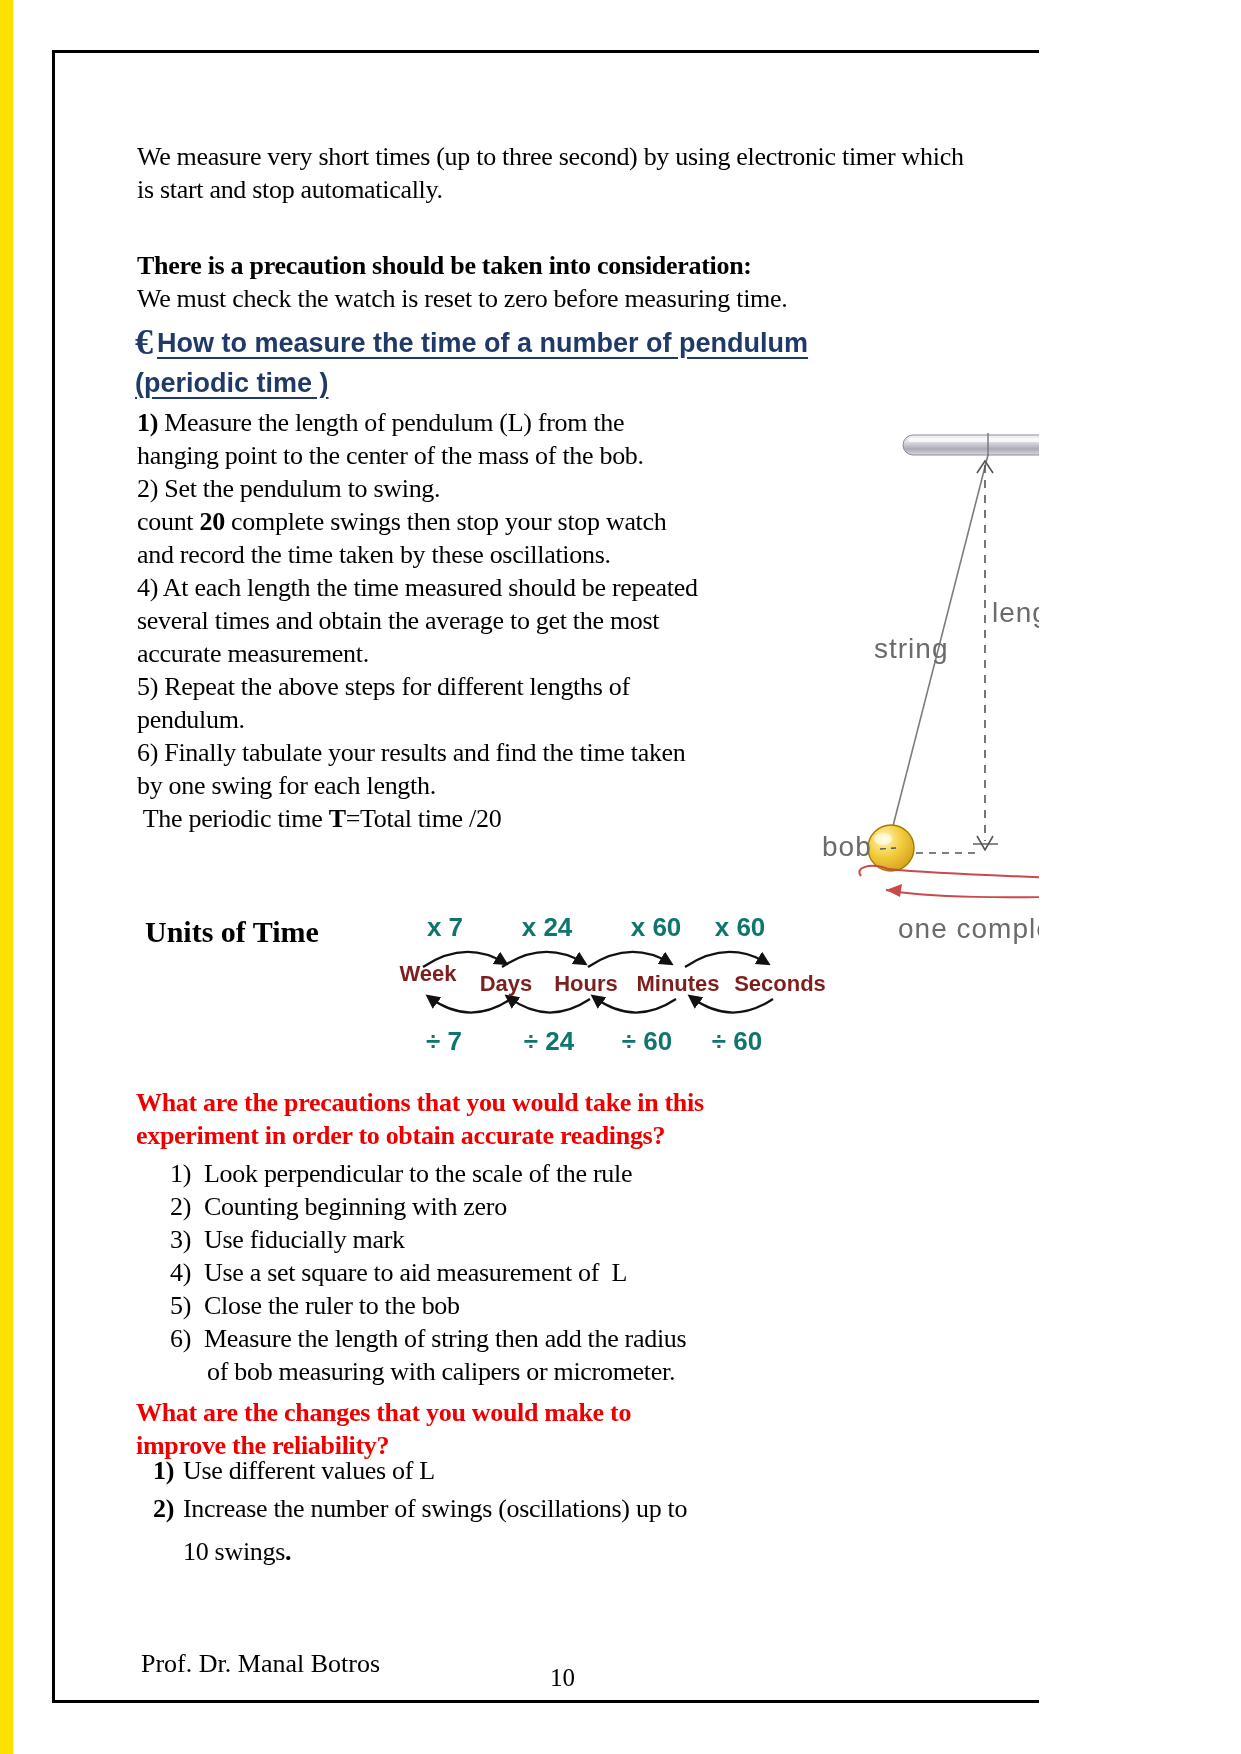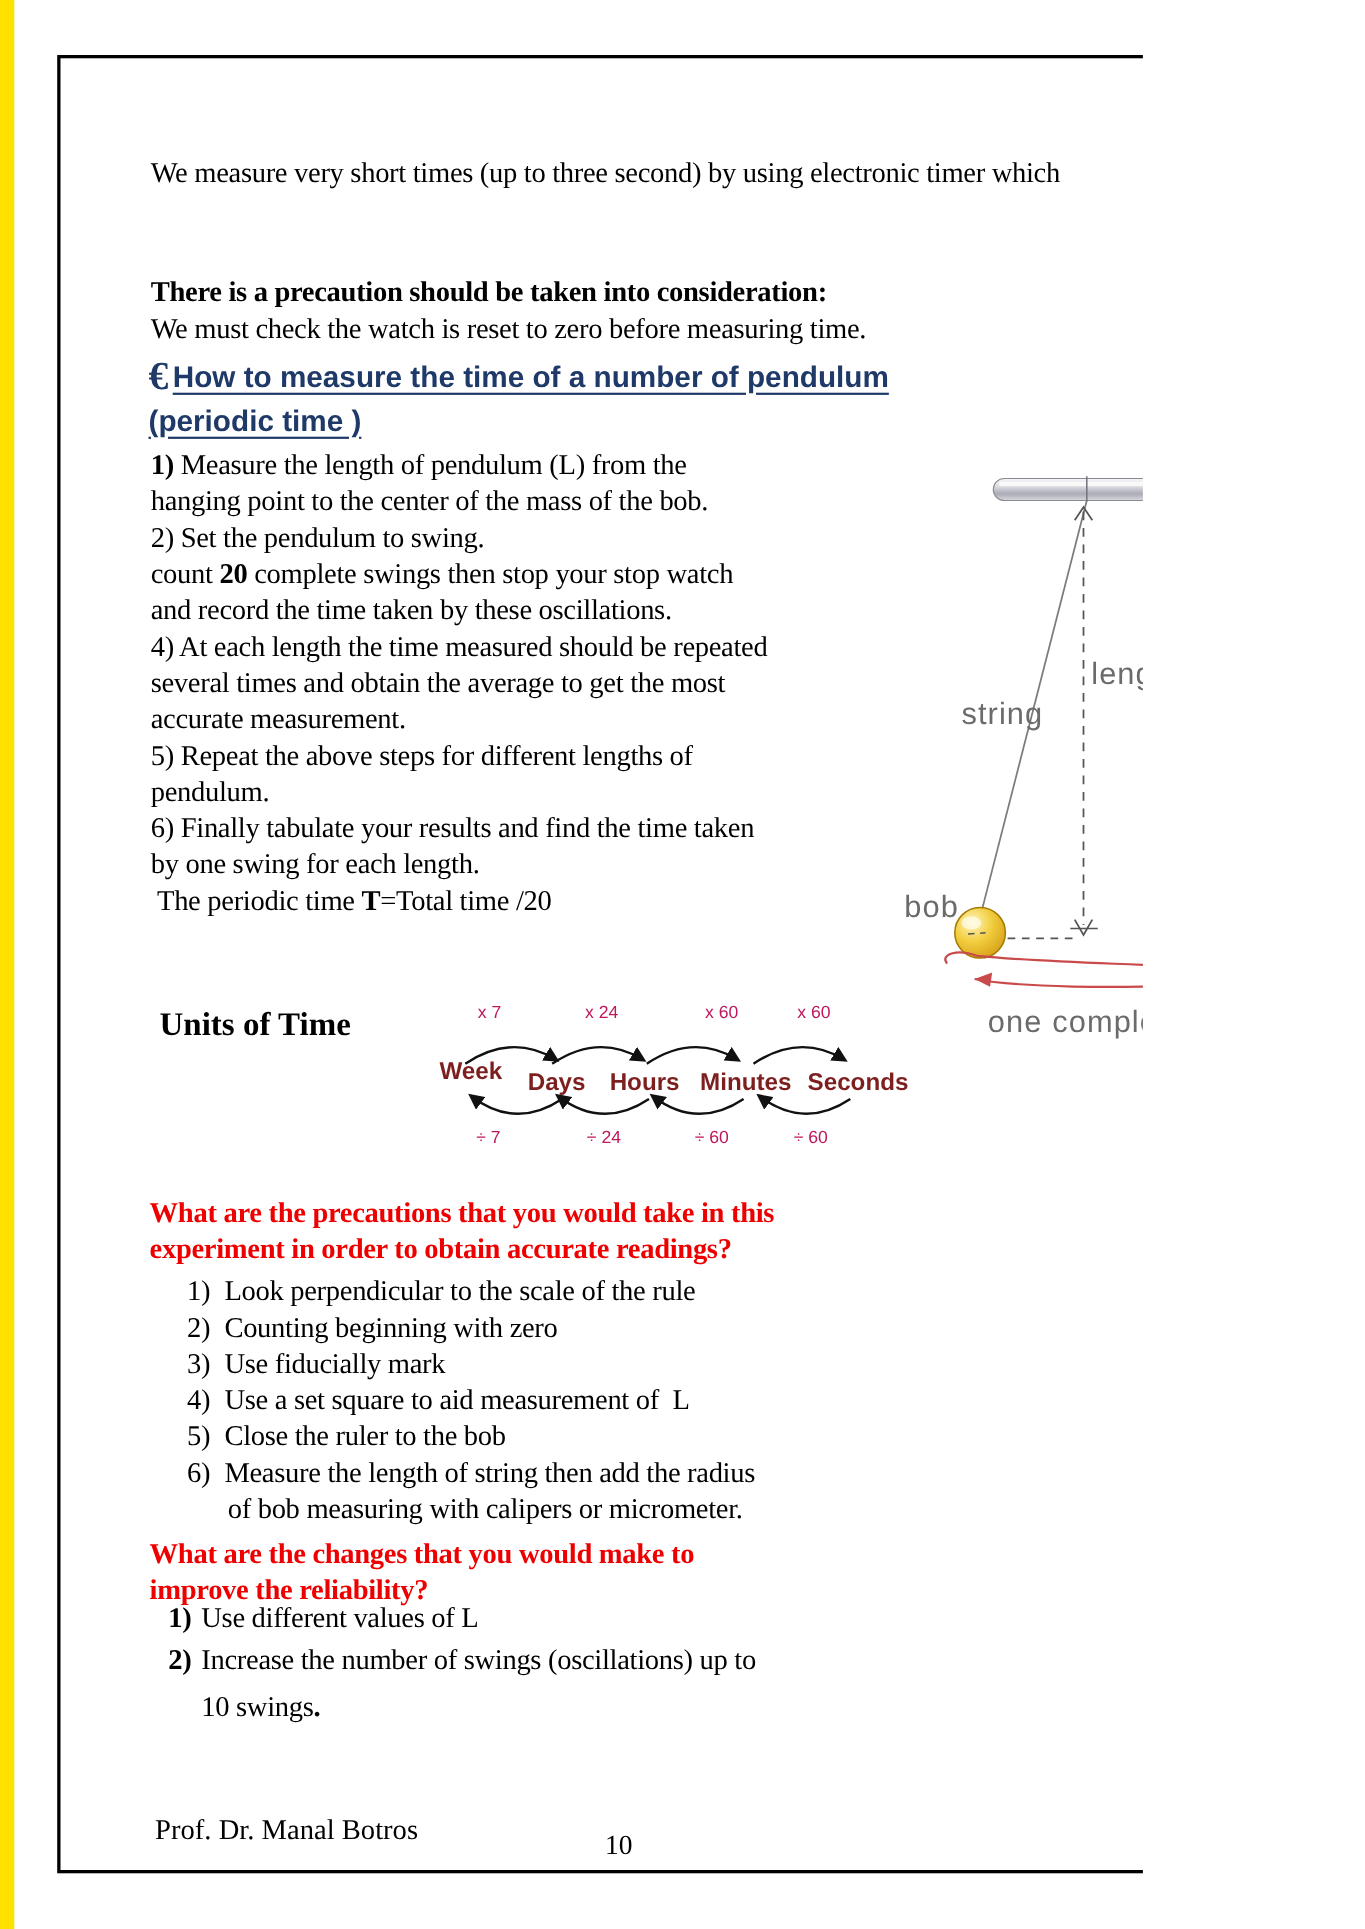--- a/index.html
+++ b/index.html
@@ -17,35 +17,36 @@
   .euro{font-size:36px;font-weight:bold;color:#1f3a68;vertical-align:-2px;
         font-family:"Liberation Serif",serif;margin-right:4px;}
   .red-line{color:#ee0000;font-weight:bold;font-size:26px;line-height:33px;white-space:pre;letter-spacing:-0.3px;}
   .units-title{font-size:30px;font-weight:bold;white-space:pre;}
   .list-row{font-size:26px;line-height:33px;letter-spacing:-0.3px;white-space:pre;}
   .list-row .num{display:inline-block;width:34px;margin-left:33px;}
   .q2-row .num{display:inline-block;width:30px;margin-left:16px;font-weight:bold;}
   .dlabel{position:absolute;font-family:"Liberation Sans",sans-serif;color:#6b6b6b;
           font-size:28px;letter-spacing:1px;white-space:pre;}
   .op{position:absolute;transform:translateX(-50%);font-family:"Liberation Sans",sans-serif;
-      font-weight:normal;font-size:16px;color:#be185d;white-space:pre;}
+      font-weight:bold;font-size:26px;color:#0f766e;white-space:pre;}
   .unitw{position:absolute;transform:translateX(-50%);font-family:"Liberation Sans",sans-serif;
       font-weight:bold;font-size:22px;color:#7e1f1f;white-space:pre;}
   .footer{font-size:26px;white-space:pre;}
   .pagenum{font-size:25px;white-space:pre;}
 </style>
 </head>
 <body>
 
 <div id="page">
   <div class="edge"></div>
   <div class="frame"></div>
 
   <div class="blk" style="left:137px;top:140px;">
     <div class="body-line">We measure very short times (up to three second) by using electronic timer which</div>
+    <div class="body-line">is start and stop automatically.</div>
   </div>
 
   <div class="blk" style="left:137px;top:249px;">
     <div class="body-line b">There is a precaution should be taken into consideration:</div>
     <div class="body-line">We must check the watch is reset to zero before measuring time.</div>
   </div>
 
   <div class="blk" style="left:135px;top:322px;">
     <div class="blue-head"><span class="euro">€</span><span class="u">How to measure the time of a number of pendulum</span></div>
     <div class="blue-head"><span class="u">(periodic time )</span></div>
@@ -94,21 +95,21 @@
       <line x1="143" y1="428" x2="216" y2="428" stroke="#555" stroke-width="1.5" stroke-dasharray="7 6"></line>
       <circle cx="131" cy="423" r="23" fill="url(#bobg)" stroke="#a67c00" stroke-width="1.4"></circle>
       <ellipse cx="123" cy="414" rx="9" ry="6" fill="rgba(255,255,245,0.65)"></ellipse>
       <line x1="120" y1="424" x2="136" y2="423" stroke="#555" stroke-width="1.4" stroke-dasharray="6 5"></line>
       <path d="M128 444 C 110 437, 94 443, 101 451" fill="none" stroke="#c94a4a" stroke-width="2"></path>
       <path d="M128 444 C 210 452, 320 451, 352 458 C 363 461, 361 468, 344 469 C 255 475, 162 472, 126 465" fill="none" stroke="#c94a4a" stroke-width="2"></path>
       <polygon points="126,465 142,459 140,472" fill="#c94a4a"></polygon>
     </svg>
     <span class="dlabel" style="left:232px;top:172px;">length</span>
     <span class="dlabel" style="left:114px;top:208px;">string</span>
-    <span class="dlabel" style="left:62px;top:384px;">bob</span>
+    <span class="dlabel" style="left:62px;top:406px;">bob</span>
     <span class="dlabel" style="left:138px;top:488px;">one complete swing</span>
   </div>
 
   <div class="blk units-title" style="left:145px;top:915px;">Units of Time</div>
 
   <div class="blk" style="left:390px;top:905px;width:455px;height:150px;">
     <svg width="455" height="150" viewBox="0 0 455 150" style="position:absolute;left:0;top:0;">
       <defs>
         <marker id="ah" viewBox="0 0 10 10" refX="7" refY="5" markerWidth="6.5" markerHeight="6.5" orient="auto-start-reverse">
           <path d="M0,0 L10,5 L0,10 z" fill="#111"></path>

